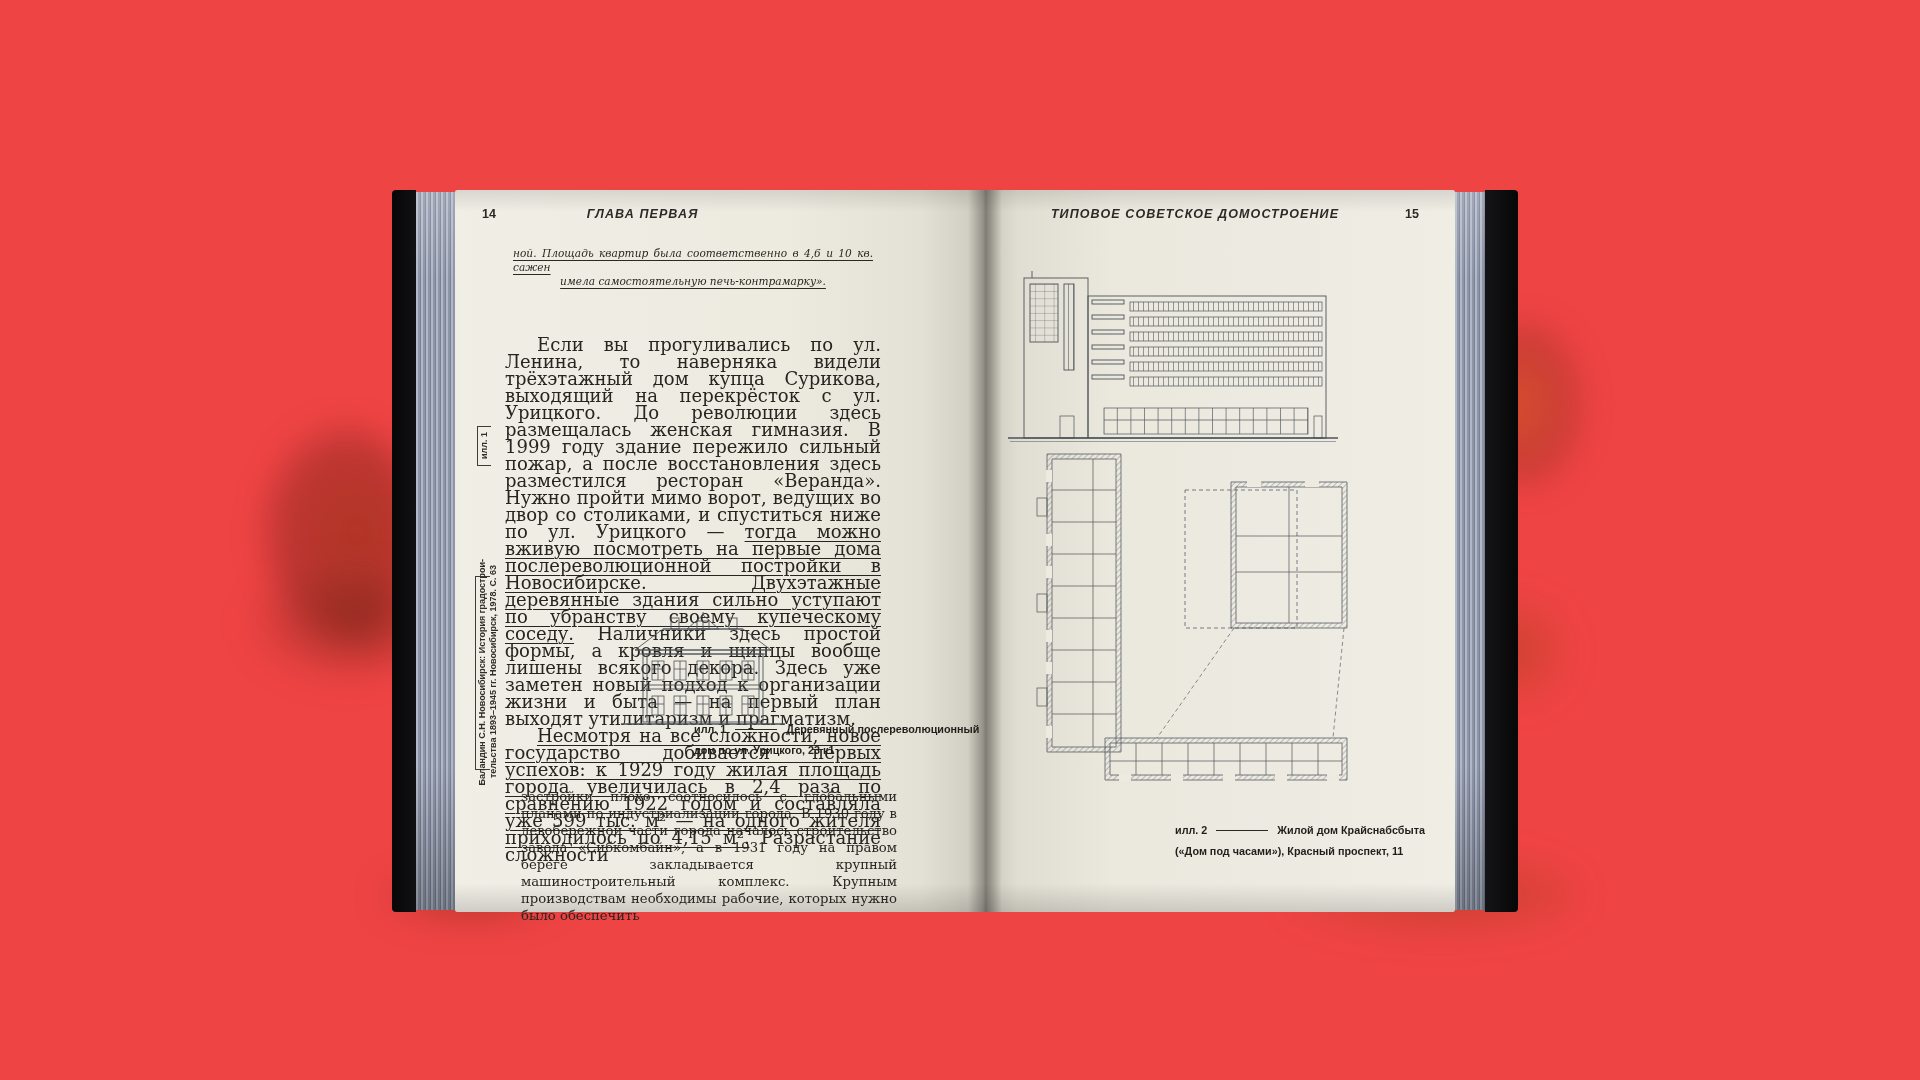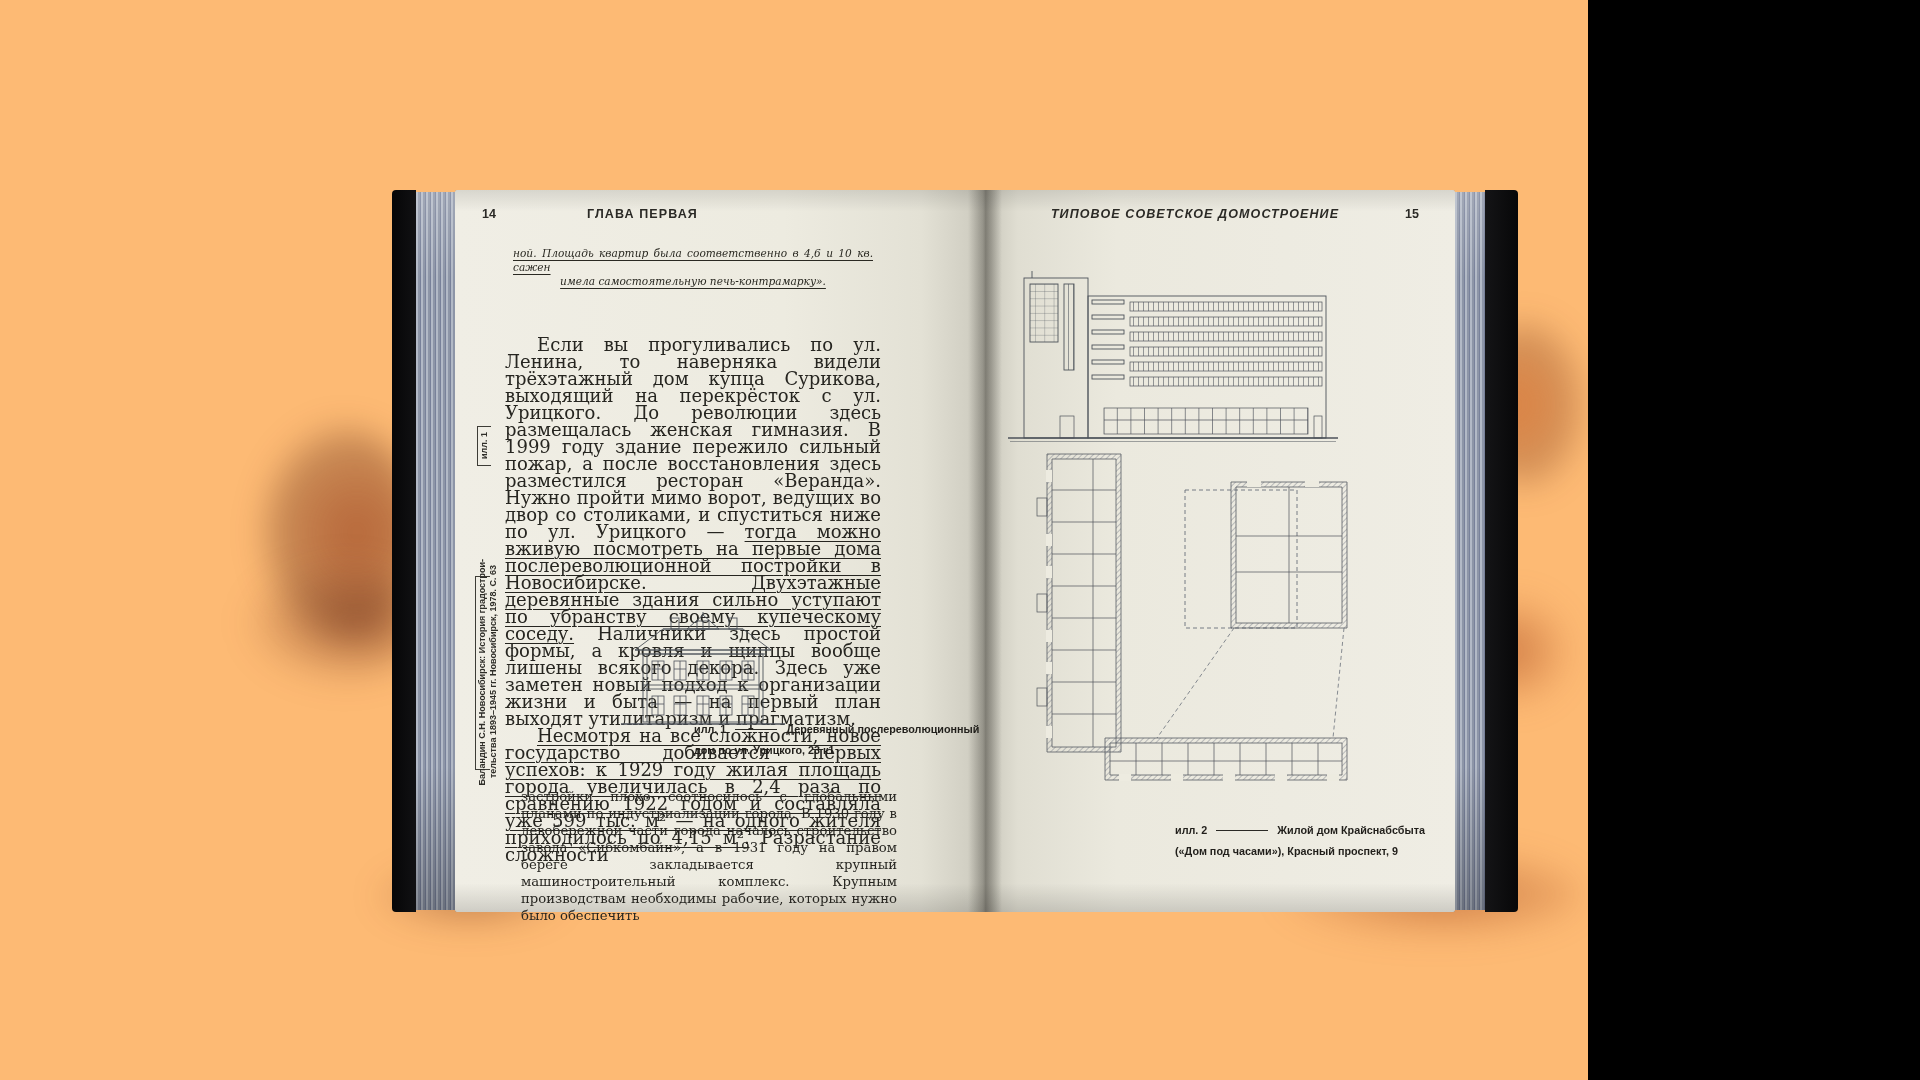--- a/index.html
+++ b/index.html
@@ -1,16 +1,16 @@
 <!DOCTYPE html>
 <html><head>
 <meta charset="utf-8">
 <style>
   html,body{margin:0;padding:0;background:#000;}
-  #canvas{position:relative;width:1588px;height:1080px;background:#fdba74;overflow:hidden;
+  #canvas{position:relative;width:1920px;height:1080px;background:#ef4444;overflow:hidden;
           font-family:"DejaVu Serif", serif;}
   
   .cloud{position:absolute;border-radius:50%;filter:blur(16px);pointer-events:none;}
   .c1{left:262px;top:425px;width:158px;height:215px;background:radial-gradient(ellipse at 60% 50%,rgba(134,44,17,.60),rgba(70,20,9,.28) 60%,transparent 78%);}
   .c2{left:246px;top:560px;width:175px;height:125px;background:radial-gradient(ellipse at 65% 50%,rgba(95,30,13,.50),transparent 75%);}
   .c3{left:1472px;top:322px;width:110px;height:165px;background:radial-gradient(ellipse at 40% 50%,rgba(196,88,30,.58),rgba(90,30,12,.25) 62%,transparent 80%);}
   .c4{left:1466px;top:596px;width:104px;height:110px;background:radial-gradient(ellipse at 40% 50%,rgba(165,64,24,.52),transparent 78%);}
   .c5{left:1280px;top:850px;width:300px;height:88px;background:radial-gradient(ellipse at 55% 50%,rgba(156,60,22,.48),transparent 78%);}
   .c6{left:375px;top:864px;width:190px;height:64px;background:radial-gradient(ellipse at 50% 50%,rgba(100,32,13,.42),transparent 78%);}
 
@@ -31,21 +31,21 @@
     background:linear-gradient(90deg,#c9c7bb 0%,#e0ded2 7%,#ebe9de 28%,#efede4 100%);}
   .page::before{content:"";position:absolute;inset:0;pointer-events:none;
     background:linear-gradient(180deg,rgba(0,0,0,.10),rgba(0,0,0,0) 3%,rgba(0,0,0,0) 96%,rgba(0,0,0,.14));}
   .gutter{position:absolute;left:576px;top:0;width:34px;height:100%;pointer-events:none;z-index:5;
     background:linear-gradient(90deg,rgba(25,23,18,0),rgba(25,23,18,.30) 44%,rgba(25,23,18,.42) 52%,rgba(25,23,18,0));}
 
   
   .pg-num{position:absolute;top:17px;font-family:"Liberation Sans",sans-serif;font-weight:700;
           font-size:12.5px;color:#2b2a26;}
   .running-head{position:absolute;top:17px;font-family:"Liberation Sans",sans-serif;font-weight:700;
-          font-size:12.5px;letter-spacing:1.1px;color:#2b2a26;white-space:nowrap;text-align:center;}
+          font-size:12.5px;letter-spacing:1.1px;color:#2b2a26;white-space:nowrap;text-align:center;font-style:italic;}
   .running-head.italic{font-style:italic;}
   .quote{position:absolute;left:58px;top:56px;width:360px;font-style:italic;font-size:10.6px;
          line-height:14px;color:#2a2922;}
   .quote-line{text-align:justify;text-align-last:justify;text-decoration:underline;
               text-decoration-thickness:0.8px;text-underline-offset:3px;}
   .quote-line:last-child{text-align-last:center;}
   .text-col{position:absolute;left:50px;top:146px;width:376px;}
   .para{margin:0;font-size:18px;line-height:17px;text-align:justify;color:#262520;}
   .para.indent{text-indent:32px;}
   .para .u{text-decoration:underline;text-decoration-thickness:0.8px;text-underline-offset:3px;}
@@ -308,21 +308,21 @@
           <rect x="292" y="324" width="12" height="7"></rect>
         </g>
       </svg>
 
       <div class="caption cap-right">
         <div class="cap-row">
           <span>илл. 2</span>
           <span class="cap-rule" style="width:52px;"></span>
           <span>Жилой дом Крайснабсбыта</span>
         </div>
-        <div class="cap-row2">(«Дом под часами»), Красный проспект, 9</div>
+        <div class="cap-row2">(«Дом под часами»), Красный проспект, 11</div>
       </div>
     </div>
 
     <div class="stack right"></div>
     <div class="cover-edge right"></div>
     <div class="gutter"></div>
   </div>
 </div>
 
 </body></html>

